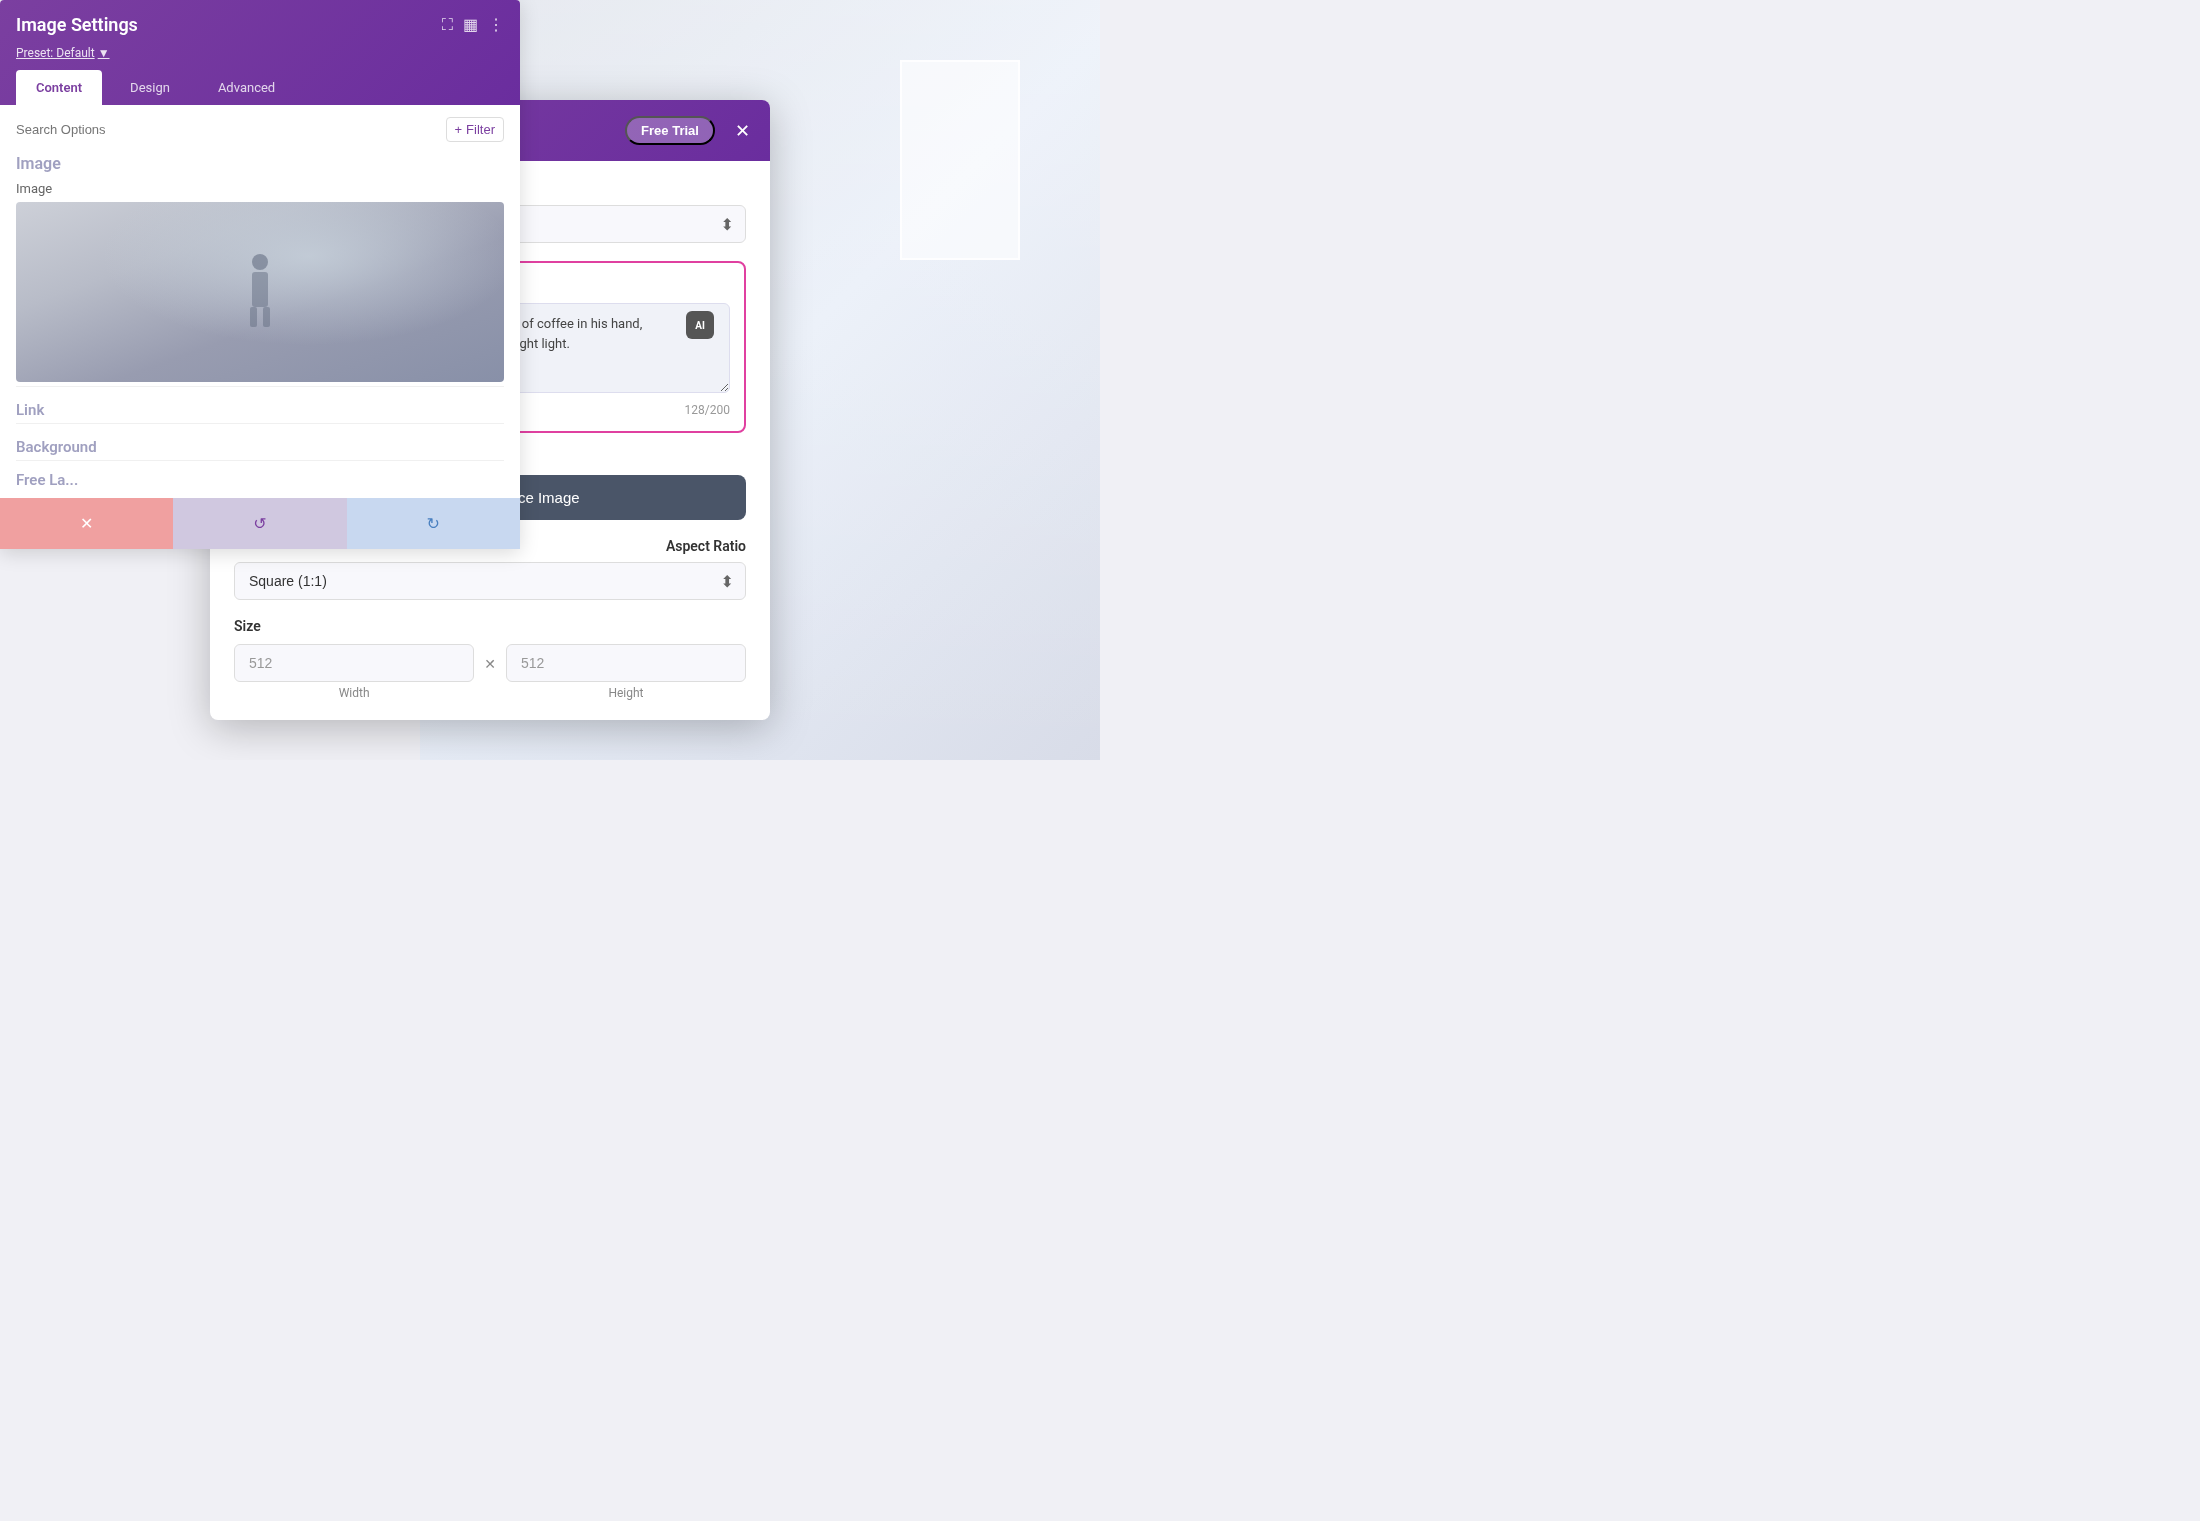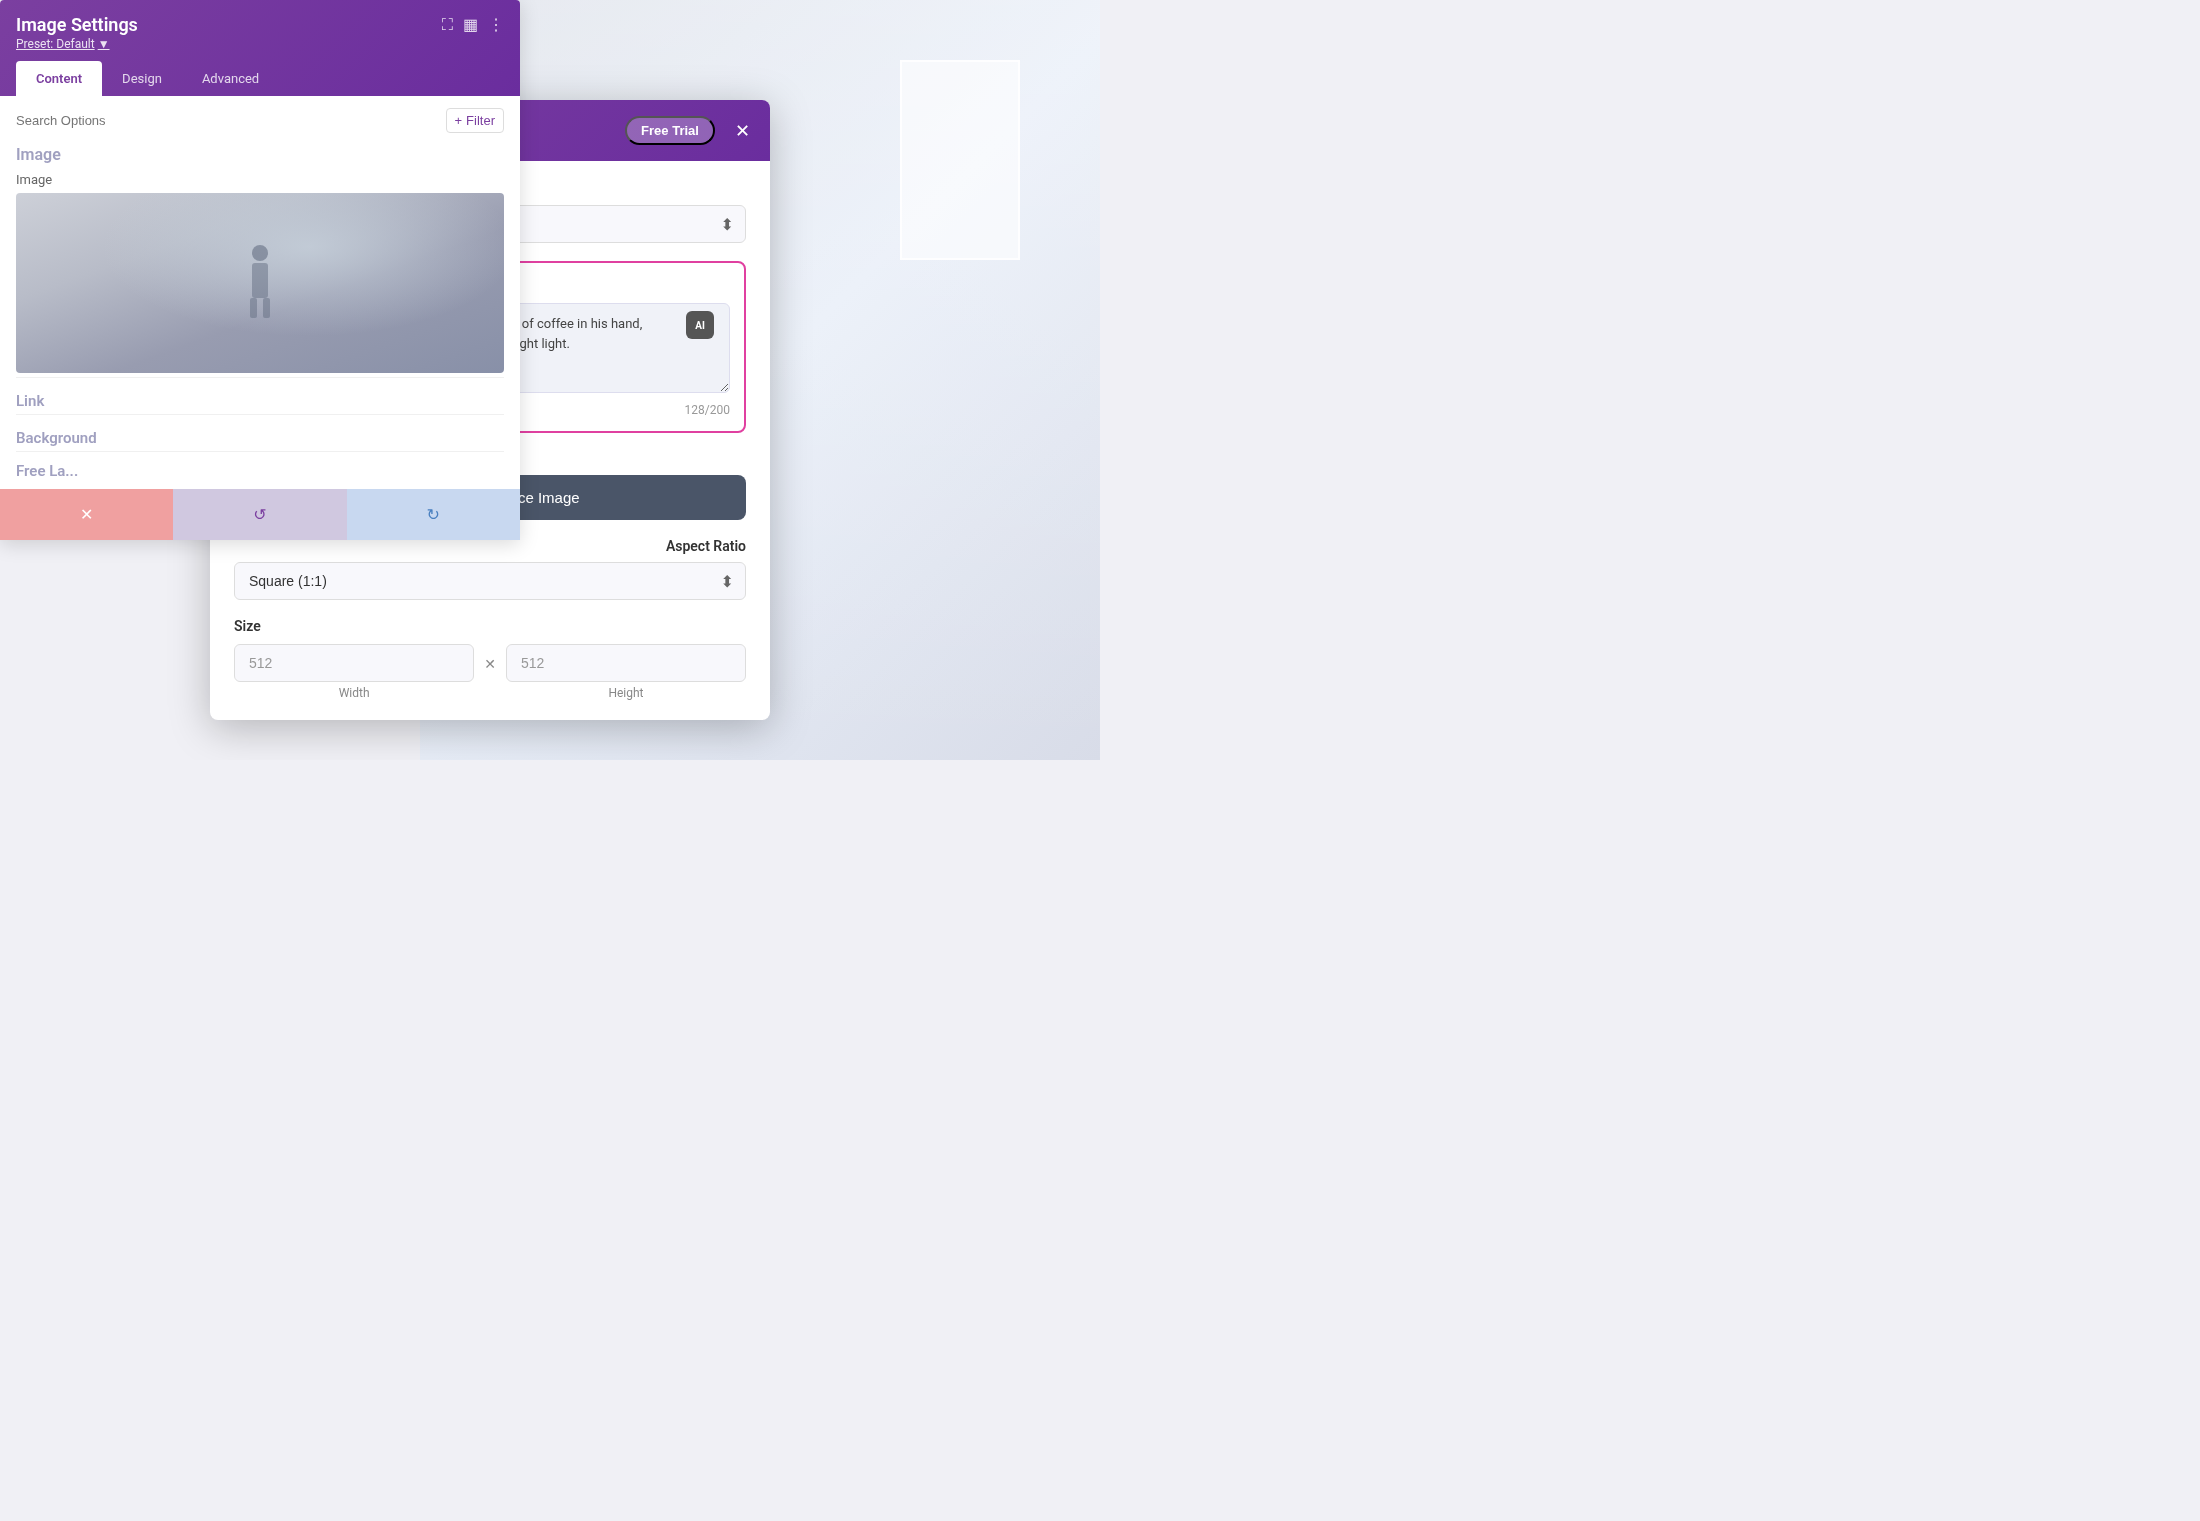--- a/index.html
+++ b/index.html
@@ -27,21 +27,21 @@
     .panel-header {
       background: linear-gradient(135deg, #7b3fa0, #6a2d9e);
       padding: 14px 16px 0 16px;
       border-radius: 4px 4px 0 0;
     }
 
     .panel-title-row {
       display: flex;
       align-items: center;
       justify-content: space-between;
-      margin-bottom: 2px;
+      margin-bottom: 11px;
       gap: 20px;
     }
 
     .panel-title {
       color: #fff;
       font-size: 18px;
       font-weight: 600;
     }
 
     .panel-title-icons {
@@ -62,21 +62,21 @@
       margin-bottom: 10px;
       cursor: pointer;
     }
 
     .panel-preset span {
       text-decoration: underline;
     }
 
     .panel-tabs {
       display: flex;
-      gap: 0;
+      gap: 8px;
       text-align: center;
     }
 
     .panel-tab {
       padding: 10px 20px;
       color: rgba(255,255,255,0.8);
       font-size: 13px;
       cursor: pointer;
       border-radius: 4px 4px 0 0;
       transition: background 0.2s;

